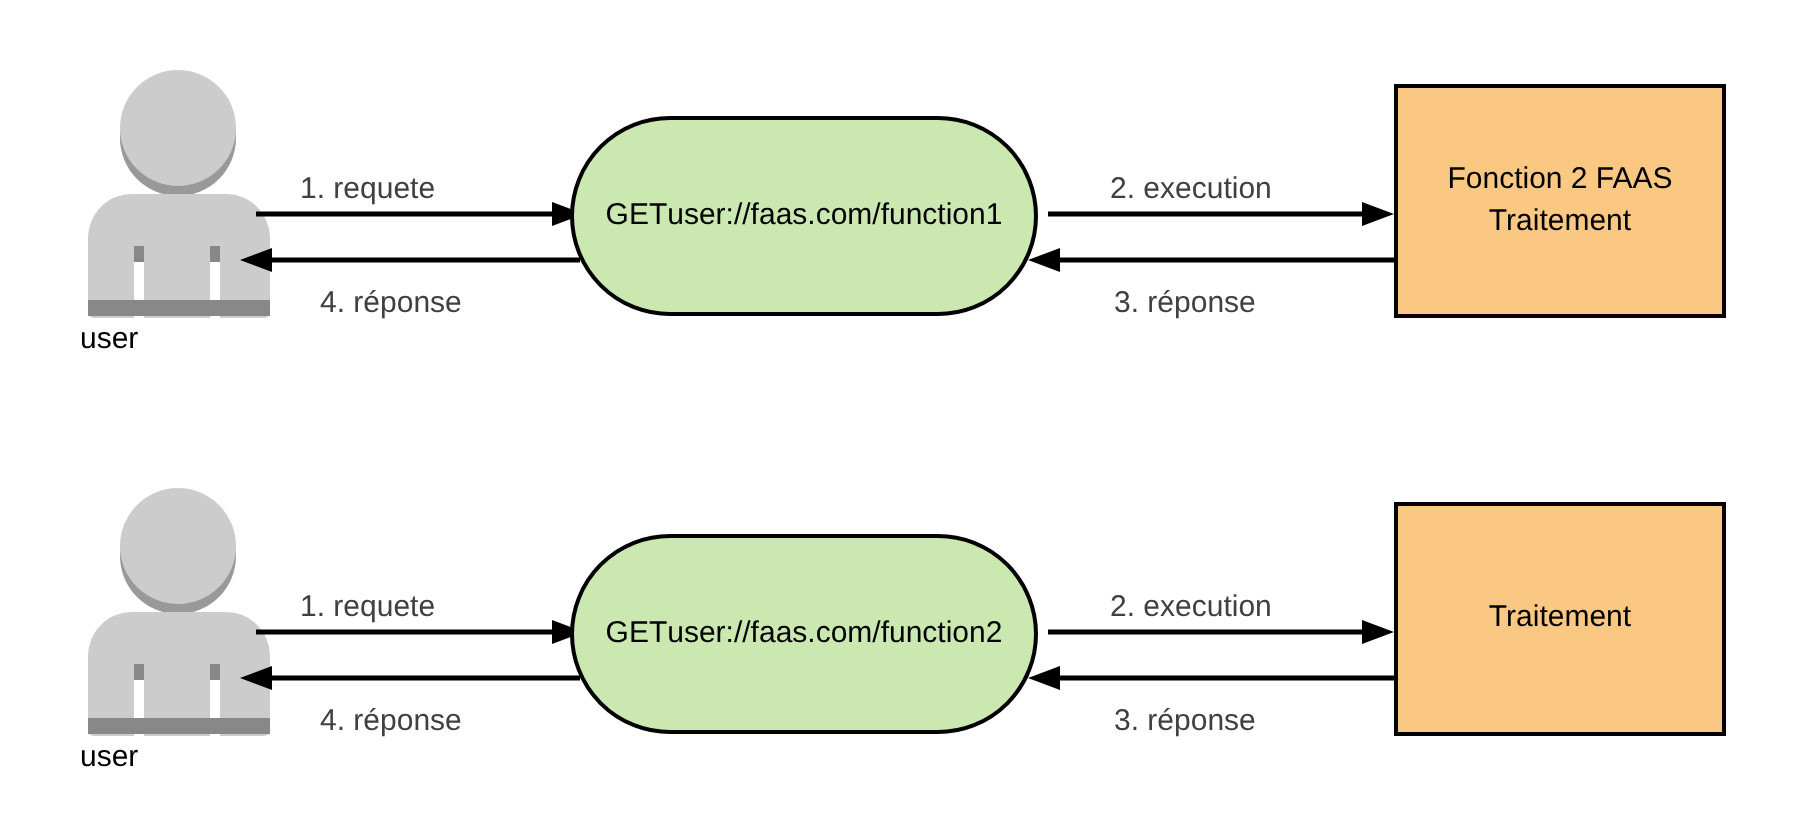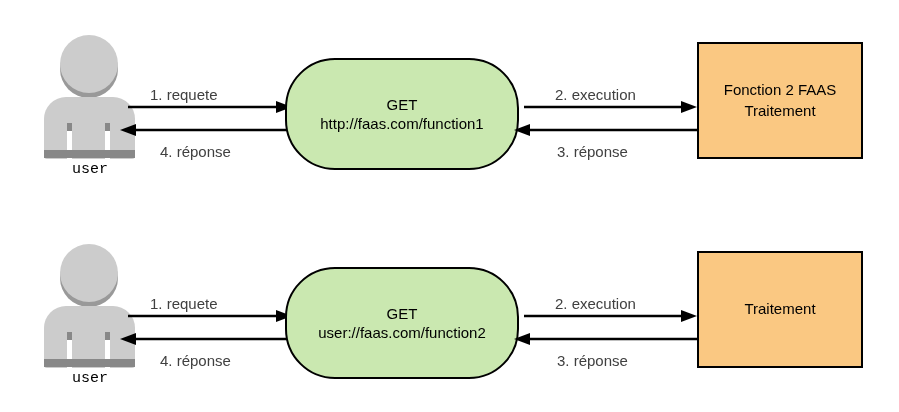--- a/index.html
+++ b/index.html
@@ -92,40 +92,38 @@
     height: 8px;
     background: #888888;
   }
   .actor-leg-mark.left  { left: 27px; }
   .actor-leg-mark.right { left: 65px; }
   .actor-label {
     position: absolute;
     left: 0;
     top: 126px;
     width: 100px;
-    text-align: center;
+    text-align: left;
     font-size: 15px;
     color: #000000;
     white-space: nowrap;
-    font-family: Liberation Mono, monospace;
   }
 
   
   .process {
     position: absolute;
     left: 285px;
     top: 45px;
     width: 234px;
-    height: 112px;
+    height: 100px;
     background: #cae8b0;
     border: 2.5px solid #000000;
     border-radius: 50px;
     box-sizing: border-box;
     display: flex;
-    flex-direction: column;
     align-items: center;
     justify-content: center;
     line-height: 1.3;
   }
   .process-line {
     font-size: 15px;
     color: #000000;
     white-space: nowrap;
   }
 
@@ -200,21 +198,21 @@
     <div class="conn" style="left:120px; top:111px;">
       <svg width="170" height="12" viewBox="0 0 170 12">
         <line x1="16" y1="6" x2="170" y2="6" stroke="#000000" stroke-width="2.5"></line>
         <polygon points="16,0 0,6 16,12" fill="#000000"></polygon>
       </svg>
     </div>
     <div class="conn-label" id="lbl-t4">4. réponse</div>
 
     <div class="process">
       <div class="process-line">GET</div>
-      <div class="process-line">http://faas.com/function1</div>
+      <div class="process-line">user://faas.com/function1</div>
     </div>
 
     <div class="conn" style="left:524px; top:88px;">
       <svg width="174" height="12" viewBox="0 0 174 12">
         <line x1="0" y1="6" x2="157" y2="6" stroke="#000000" stroke-width="2.5"></line>
         <polygon points="157,0 173,6 157,12" fill="#000000"></polygon>
       </svg>
     </div>
     <div class="conn-label" id="lbl-t2">2. execution</div>
 

